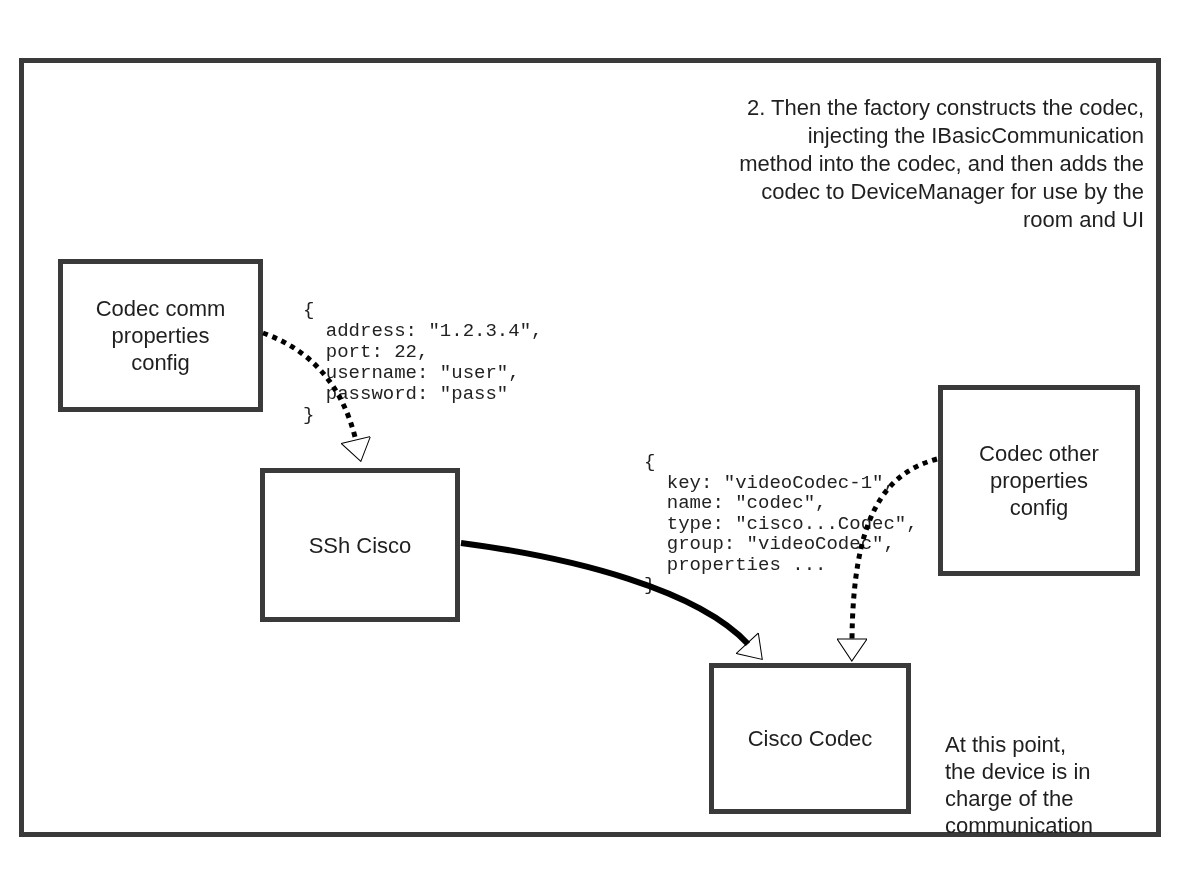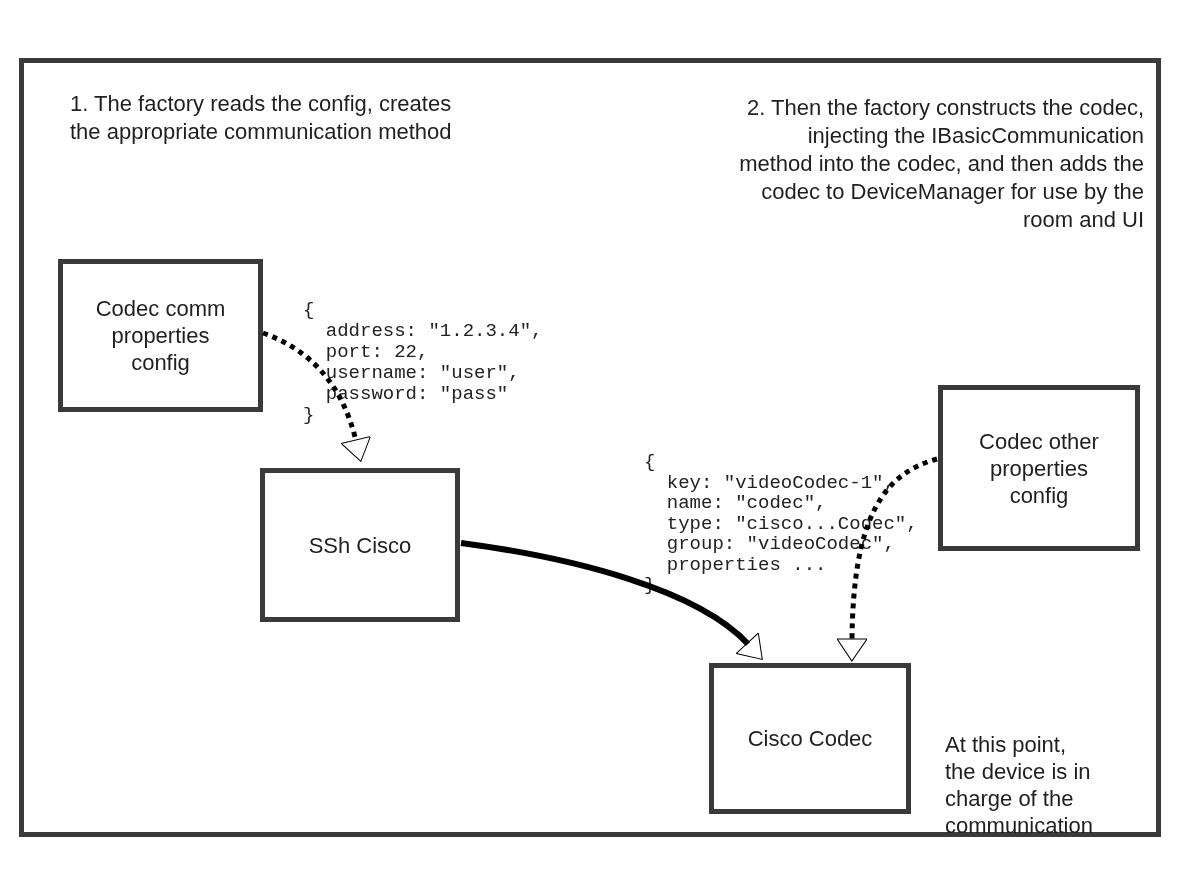--- a/index.html
+++ b/index.html
@@ -62,22 +62,20 @@
   .arrows .dotted{stroke-width:5;stroke-dasharray:5 5;}
   .arrows .solid{stroke-width:6;}
 </style>
 </head>
 <body>
 
 <div class="stage">
 
   <div class="frame"></div>
 
-  <div class="note" style="left:70px;top:90px;width:460px;">1. The factory reads the config, creates
-the appropriate communication method</div>
 
   <div class="note" style="left:664px;top:94px;width:480px;text-align:right;">2. Then the factory constructs the codec,
 injecting the IBasicCommunication
 method into the codec, and then adds the
 codec to DeviceManager for use by the
 room and UI</div>
 
   <div class="note" style="left:945px;top:687px;width:215px;line-height:27px;margin-top:44px;">At this point,
 the device is in
 charge of the
@@ -86,21 +84,21 @@
   <div class="box" style="left:58px;top:259px;width:205px;height:153px;">
     <span>Codec comm
 properties
 config</span>
   </div>
 
   <div class="box" style="left:260px;top:468px;width:200px;height:154px;">
     <span>SSh Cisco</span>
   </div>
 
-  <div class="box" style="left:938px;top:385px;width:202px;height:166px;">
+  <div class="box" style="left:938px;top:385px;width:202px;height:191px;">
     <span>Codec other
 properties
 config</span>
   </div>
 
   <div class="box" style="left:709px;top:663px;width:202px;height:151px;">
     <span>Cisco Codec</span>
   </div>
 
   <pre class="code" style="left:303px;top:300px;">{

